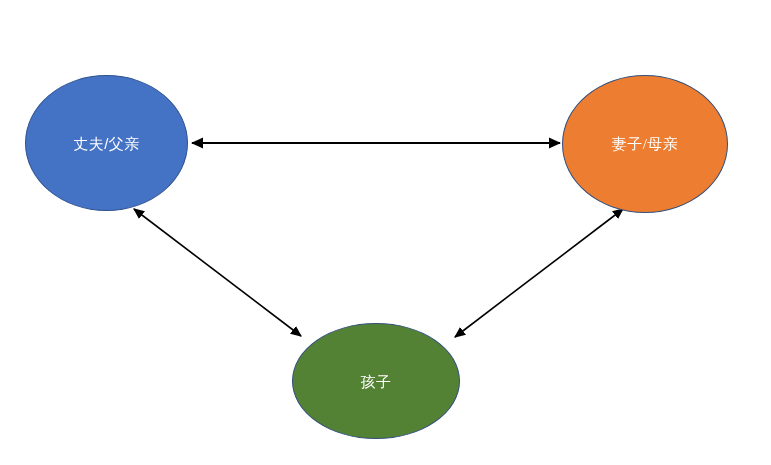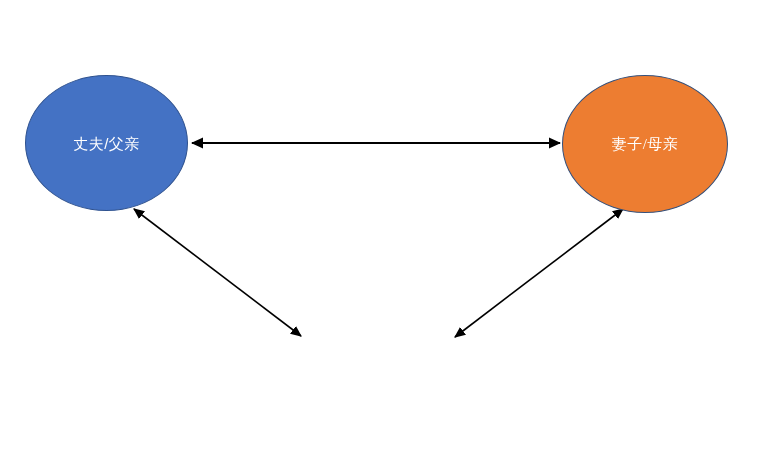--- a/index.html
+++ b/index.html
@@ -88,14 +88,17 @@
   </svg>
 
   <div class="node" id="node-husband" style="background:#4472C4; border-color:#2F528F;">
     <span class="node-label">丈夫/父亲</span>
   </div>
 
   <div class="node" id="node-wife" style="background:#ED7D31; border-color:#33507C;font-family:Liberation Serif, serif;">
     <span class="node-label">妻子/母亲</span>
   </div>
 
+  <div class="node" id="node-child" style="background:#548235; border-color:#33507C;">
+    <span class="node-label">孩子</span>
+  </div>
 
 </div>
 
 </body></html>

